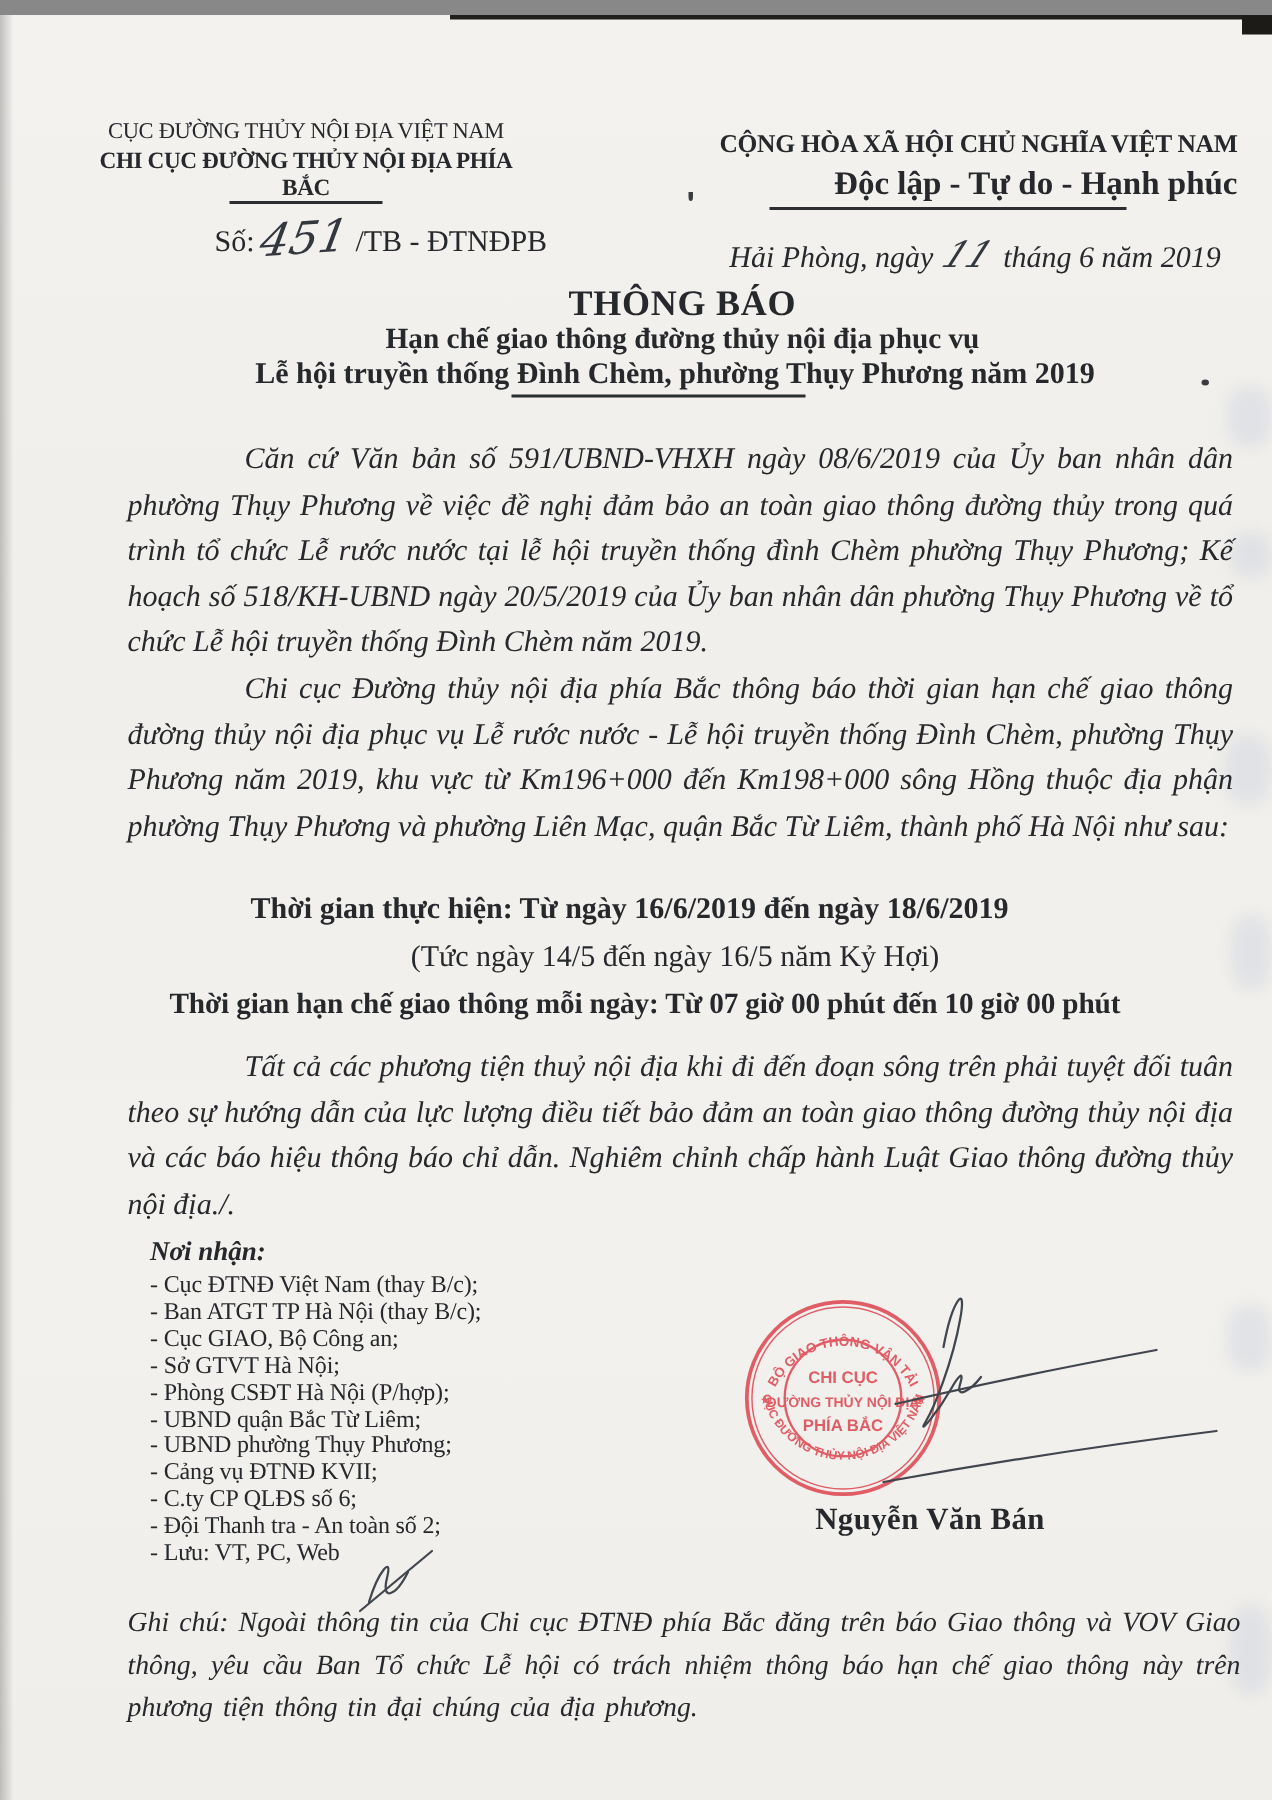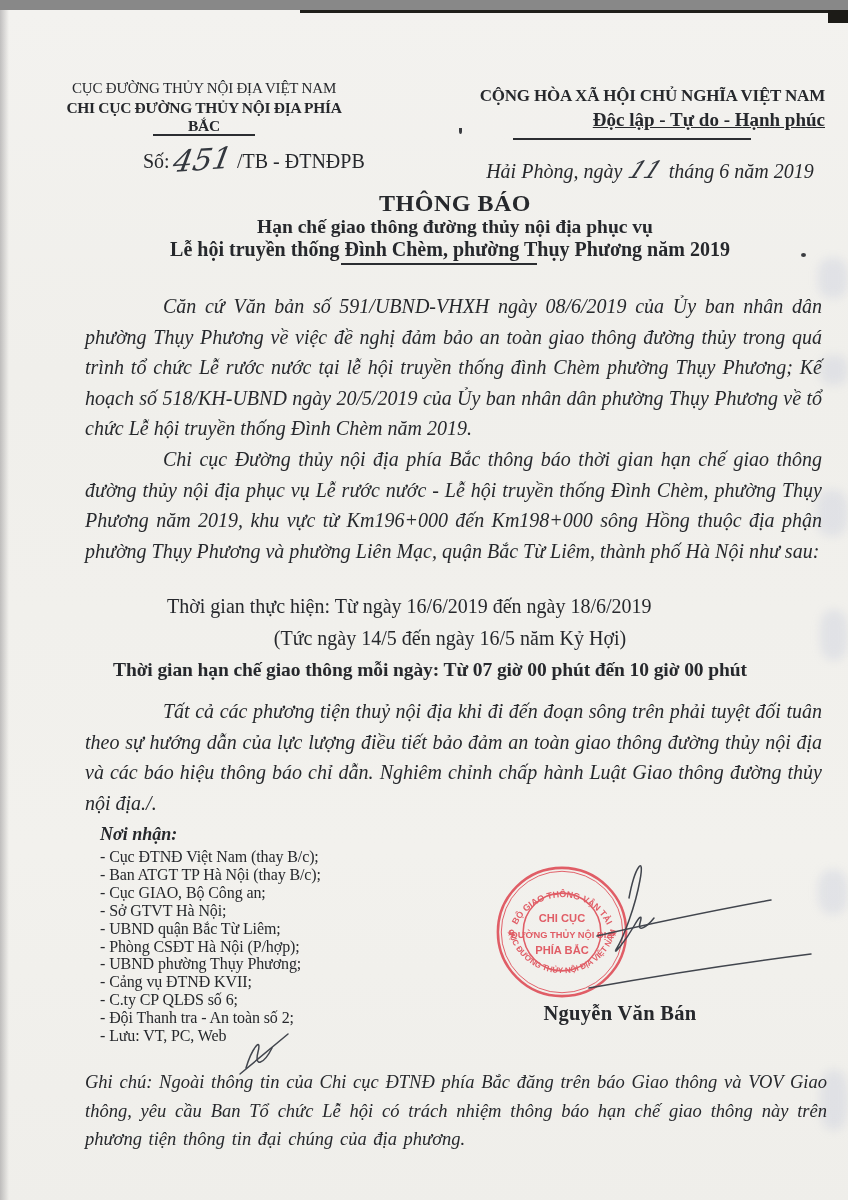--- a/index.html
+++ b/index.html
@@ -20,39 +20,39 @@
     background:linear-gradient(90deg,rgba(110,108,112,.38),rgba(110,108,112,0));}
   .smudge{position:absolute;background:rgba(140,158,200,.16);filter:blur(5px);border-radius:40%;}
   .speck{position:absolute;background:#3a3c40;border-radius:50%;}
 
   .hdr-left{position:absolute;left:58px;top:70px;width:292px;text-align:center;}
   .hdr-left .l1{font-size:15px;letter-spacing:-0.2px;}
   .hdr-left .l2{font-size:15.5px;font-weight:bold;letter-spacing:-0.3px;margin-top:2px;}
   .hdr-rule-left{position:absolute;left:153px;top:124px;width:102px;height:2px;background:#2b2d31;}
   .hdr-right{position:absolute;left:440px;top:76px;width:385px;text-align:right;}
   .hdr-right .l1{font-size:17px;font-weight:bold;letter-spacing:-0.2px;}
-  .hdr-right .l2{font-size:19px;font-weight:bold;margin-top:3px;text-decoration:underline;}
+  .hdr-right .l2{font-size:22px;font-weight:bold;margin-top:3px;}
   .hdr-rule-right{position:absolute;left:513px;top:128px;width:238px;height:2px;background:#2b2d31;}
 
   .doc-number{position:absolute;left:143px;top:140px;font-size:20px;}
   .hand{font-family:"DejaVu Serif", serif;font-style:italic;color:#33373e;}
   .doc-number .num{display:inline-block;font-size:30px;transform:skewX(-14deg) rotate(-4deg);margin:0 6px 0 4px;line-height:20px;vertical-align:-2px;}
   .dateline{position:absolute;left:470px;top:146px;width:360px;font-size:20px;font-style:italic;text-align:center;}
   .dateline .day{display:inline-block;font-size:24px;transform:skewX(-24deg);margin:0 3px;font-style:italic;}
 
   .title{position:absolute;left:0;top:180px;width:910px;text-align:center;font-size:24px;font-weight:bold;letter-spacing:.5px;}
   .subtitle1{position:absolute;left:0;top:206px;width:910px;text-align:center;font-size:19.5px;font-weight:bold;}
   .subtitle2{position:absolute;left:0;top:228px;width:900px;text-align:center;font-size:20px;font-weight:bold;}
   .subtitle-rule{position:absolute;left:341px;top:253px;width:196px;height:2px;background:#2b2d31;}
 
   .body-par{position:absolute;left:85px;width:737px;font-size:20px;line-height:30.5px;text-align:justify;font-style:italic;}
   .indent{text-indent:78px;}
   .p1{top:281px;}
   .p2{top:434px;}
-  .sched1{position:absolute;left:167px;top:585px;font-size:20px;font-weight:normal;}
+  .sched1{position:absolute;left:167px;top:585px;font-size:20px;font-weight:bold;}
   .sched2{position:absolute;left:0;top:617px;width:900px;text-align:center;font-size:20px;}
   .sched3{position:absolute;left:113px;top:649px;font-size:19.5px;font-weight:bold;letter-spacing:-0.1px;}
   .p3{top:686px;}
 
   .recipients{position:absolute;left:100px;top:814px;width:330px;}
   .recipients .rtitle{font-size:18px;font-weight:bold;font-style:italic;margin-bottom:3px;}
   .recipients .ritem{font-size:16px;line-height:17.9px;letter-spacing:-0.1px;}
 
   .sig-block{position:absolute;left:455px;top:815px;width:330px;text-align:center;}
   .sig-block .s1{font-size:19px;font-weight:bold;letter-spacing:-0.2px;}
@@ -117,22 +117,22 @@
   <div class="sched3">Thời gian hạn chế giao thông mỗi ngày: Từ 07 giờ 00 phút đến 10 giờ 00 phút</div>
 
   <div class="body-par indent p3">Tất cả các phương tiện thuỷ nội địa khi đi đến đoạn sông trên phải tuyệt đối tuân theo sự hướng dẫn của lực lượng điều tiết bảo đảm an toàn giao thông đường thủy nội địa và các báo hiệu thông báo chỉ dẫn. Nghiêm chỉnh chấp hành Luật Giao thông đường thủy nội địa./.</div>
 
   <div class="recipients">
     <div class="rtitle">Nơi nhận:</div>
     <div class="ritem">- Cục ĐTNĐ Việt Nam (thay B/c);</div>
     <div class="ritem">- Ban ATGT TP Hà Nội (thay B/c);</div>
     <div class="ritem">- Cục GIAO, Bộ Công an;</div>
     <div class="ritem">- Sở GTVT Hà Nội;</div>
+    <div class="ritem">- Phòng CSĐT Hà Nội (P/hợp);</div>
     <div class="ritem">- UBND quận Bắc Từ Liêm;</div>
-    <div class="ritem">- Phòng CSĐT Hà Nội (P/hợp);</div>
     <div class="ritem">- UBND phường Thụy Phương;</div>
     <div class="ritem">- Cảng vụ ĐTNĐ KVII;</div>
     <div class="ritem">- C.ty CP QLĐS số 6;</div>
     <div class="ritem">- Đội Thanh tra - An toàn số 2;</div>
     <div class="ritem">- Lưu: VT, PC, Web</div>
   </div>
 
 
   <svg class="stamp" viewBox="0 0 140 140">
     <g fill="none" stroke="#df515b">

